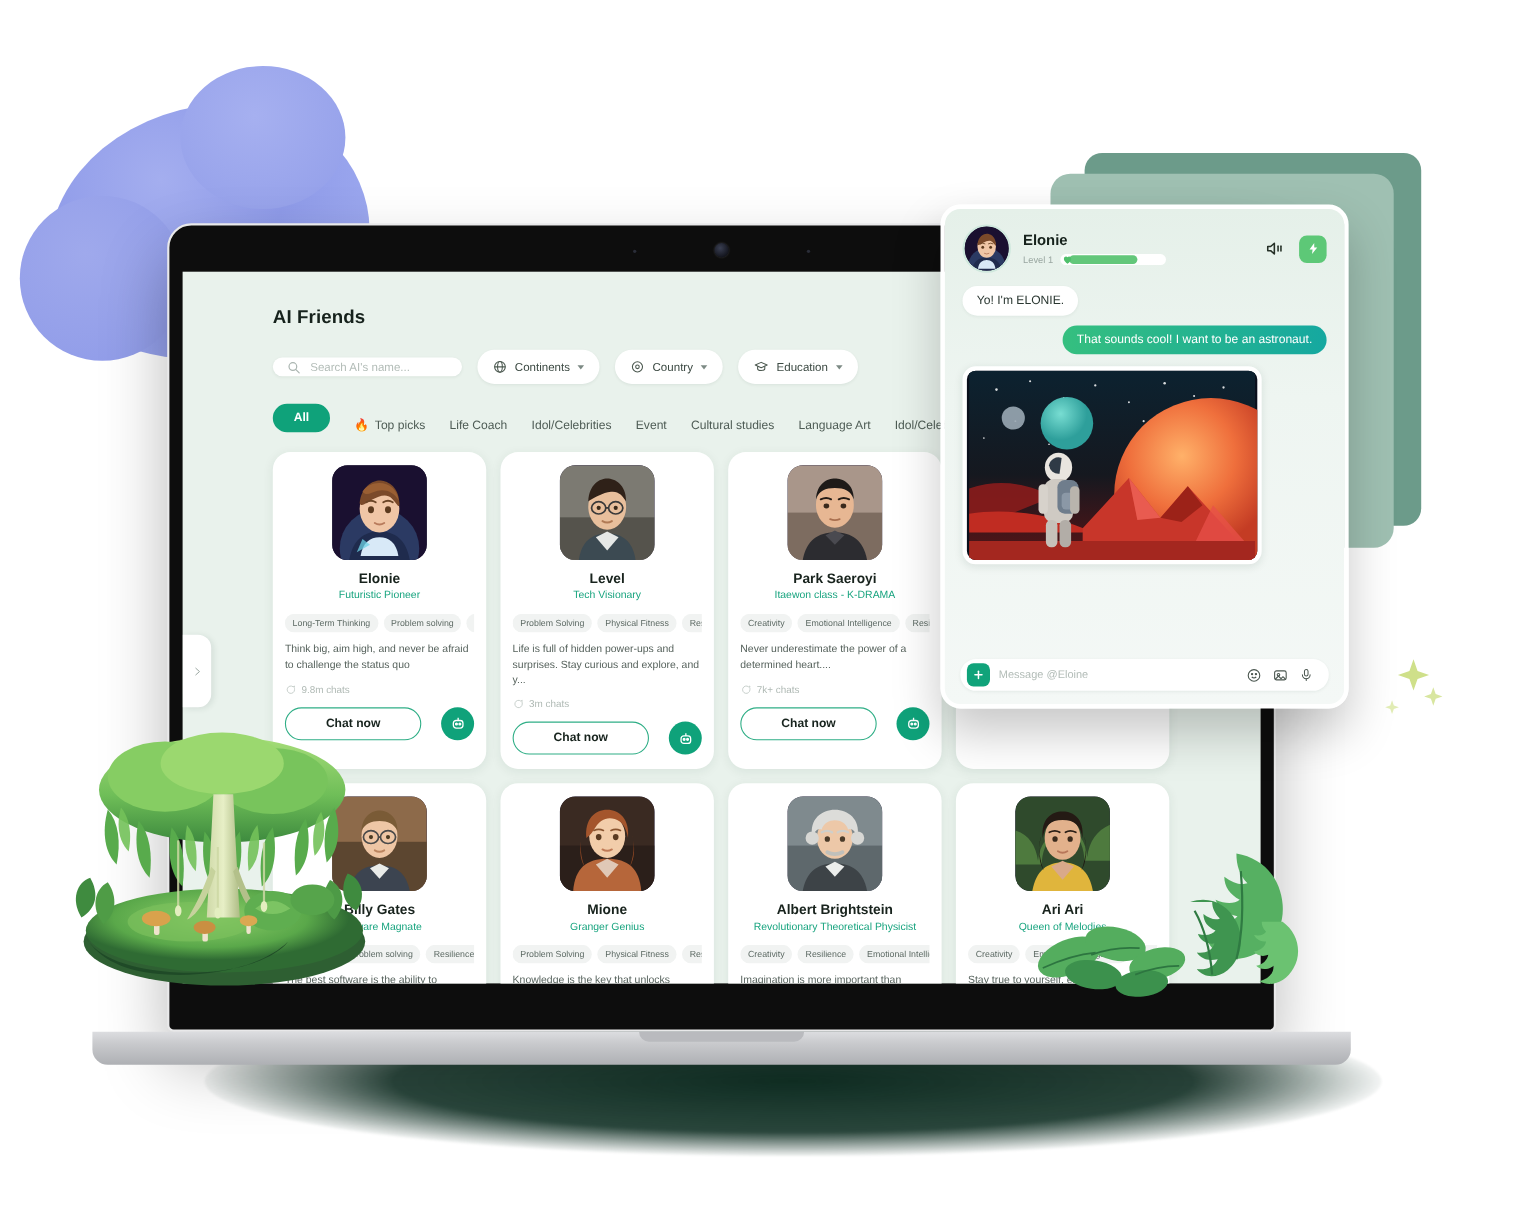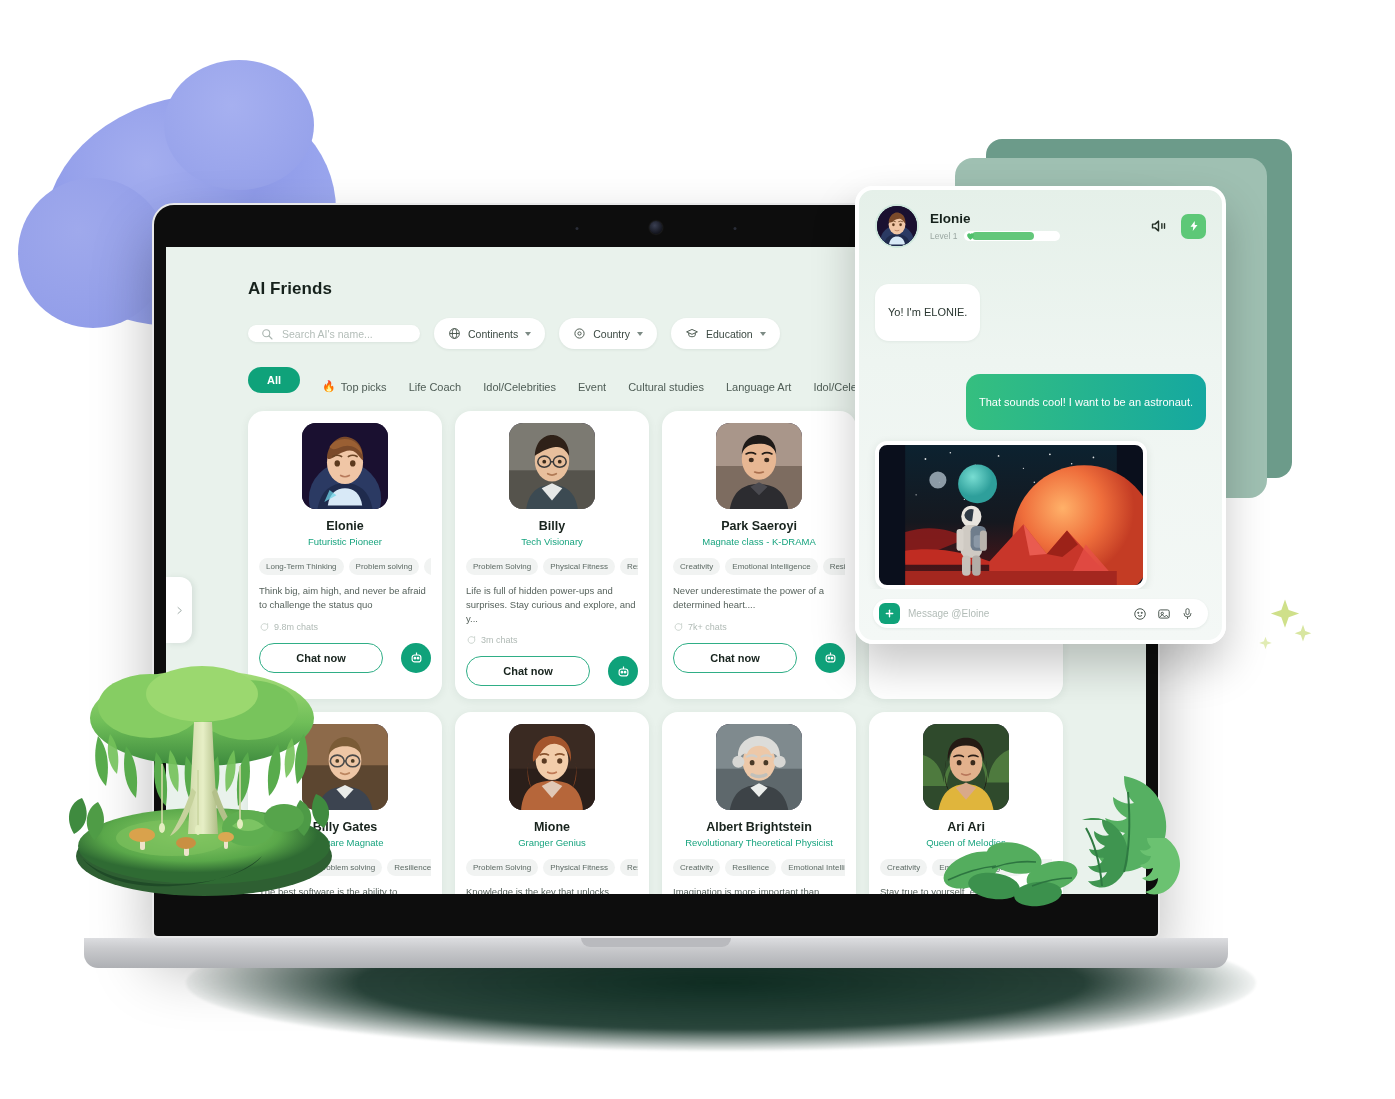--- a/index.html
+++ b/index.html
@@ -178,21 +178,21 @@
     position:relative; width:96px; height:10px; background:#fff; border-radius:999px;
     display:flex; align-items:center;
   }
   .lvl-fill { position:absolute; left:8px; top:1px; height:8px; width:57px; background:#63c77a; border-radius:999px; }
   .lvl-heart { position:absolute; left:1px; top:0px; width:11px; height:10px; }
   .head-actions { margin-left:auto; display:flex; align-items:center; gap:12px; }
   .bolt-btn { width:25px; height:25px; border-radius:7px; background:#5dc877;
               display:flex; align-items:center; justify-content:center; cursor:pointer; }
 
   .chat-body { flex:1; padding:4px 16px 0; display:flex; flex-direction:column; gap:9px; overflow:hidden; }
-  .bubble { max-width:87%; border-radius:14px; padding:20px 13px; font-size:11px; line-height:1.5;margin-top:24px; }
+  .bubble { max-width:87%; border-radius:14px; padding:5px 13px; font-size:11px; line-height:1.5; }
   .bubble.in { background:#fff; color:#2a3731; align-self:flex-start; box-shadow:0 1px 3px rgba(20,50,38,.06); }
   .bubble.out {
     background:linear-gradient(90deg,#35bf7f 0%,#15a8a0 100%);
     color:#fff; align-self:flex-end;
   }
   .chat-img {
     align-self:flex-start; width:272px; height:180px; border-radius:12px; overflow:hidden;
     background:#0a0f1c; border:4px solid #fff; box-shadow:0 2px 8px rgba(20,50,38,.10);
     margin-top:2px;
   }
@@ -357,21 +357,21 @@
                 <ellipse cx="50" cy="44" rx="20" ry="24" fill="#e8bf9c"></ellipse>
                 <path d="M30 38c1-18 12-24 20-24s20 6 20 24c-4-6-8-11-16-10-9 1-17 6-24 10z" fill="#2f2118"></path>
                 <ellipse cx="41" cy="45" rx="7.5" ry="6.5" fill="none" stroke="#3a3a3a" stroke-width="1.8"></ellipse>
                 <ellipse cx="59" cy="45" rx="7.5" ry="6.5" fill="none" stroke="#3a3a3a" stroke-width="1.8"></ellipse>
                 <line x1="48.5" y1="45" x2="51.5" y2="45" stroke="#3a3a3a" stroke-width="1.8"></line>
                 <circle cx="41" cy="45" r="2.2" fill="#3a2a1a"></circle>
                   <circle cx="59" cy="45" r="2.2" fill="#3a2a1a"></circle>
                 <path d="M45 59q5 3 10 0" stroke="#b07a55" stroke-width="2" fill="none" stroke-linecap="round"></path>
               </svg>
             </div>
-            <div class="card-name">Billy</div>
+            <div class="card-name">Level</div>
             <div class="card-role">Tech Visionary</div>
             <div class="tagrow">
               <span class="tag">Problem Solving</span>
               <span class="tag">Physical Fitness</span>
               <span class="tag">Resilienc</span>
             </div>
             <div class="card-quote">Life is full of hidden power-ups and surprises. Stay curious and explore, and y...</div>
             <div class="chats">
               <svg width="10" height="10" viewBox="0 0 24 24" fill="none" stroke="#c3ccc7" stroke-width="2">
                 <path d="M21 12a8 8 0 11-3.2-6.4L21 4l-.6 3.4A7.9 7.9 0 0121 12z"></path>
@@ -401,21 +401,21 @@
                 <ellipse cx="50" cy="42" rx="20" ry="24" fill="#e7b793"></ellipse>
                 <path d="M30 36c1-17 12-22 20-22s20 5 20 22c-3-9-10-12-20-12s-17 3-20 12z" fill="#1e1a18"></path>
                 <ellipse cx="41" cy="43" rx="3" ry="2.6" fill="#3b2a1d"></ellipse>
                 <ellipse cx="59" cy="43" rx="3" ry="2.6" fill="#3b2a1d"></ellipse>
                 <path d="M35 36q6-3 11 0" stroke="#241c16" stroke-width="2" fill="none" stroke-linecap="round"></path>
                 <path d="M54 36q5-3 11 0" stroke="#241c16" stroke-width="2" fill="none" stroke-linecap="round"></path>
                 <path d="M45 57q5 2 10 0" stroke="#a96f4e" stroke-width="2" fill="none" stroke-linecap="round"></path>
               </svg>
             </div>
             <div class="card-name">Park Saeroyi</div>
-            <div class="card-role">Magnate class - K-DRAMA</div>
+            <div class="card-role">Itaewon class - K-DRAMA</div>
             <div class="tagrow">
               <span class="tag">Creativity</span>
               <span class="tag">Emotional Intelligence</span>
               <span class="tag">Resilienc</span>
             </div>
             <div class="card-quote">Never underestimate the power of a determined heart....</div>
             <div class="chats">
               <svg width="10" height="10" viewBox="0 0 24 24" fill="none" stroke="#c3ccc7" stroke-width="2">
                 <path d="M21 12a8 8 0 11-3.2-6.4L21 4l-.6 3.4A7.9 7.9 0 0121 12z"></path>
               </svg>

